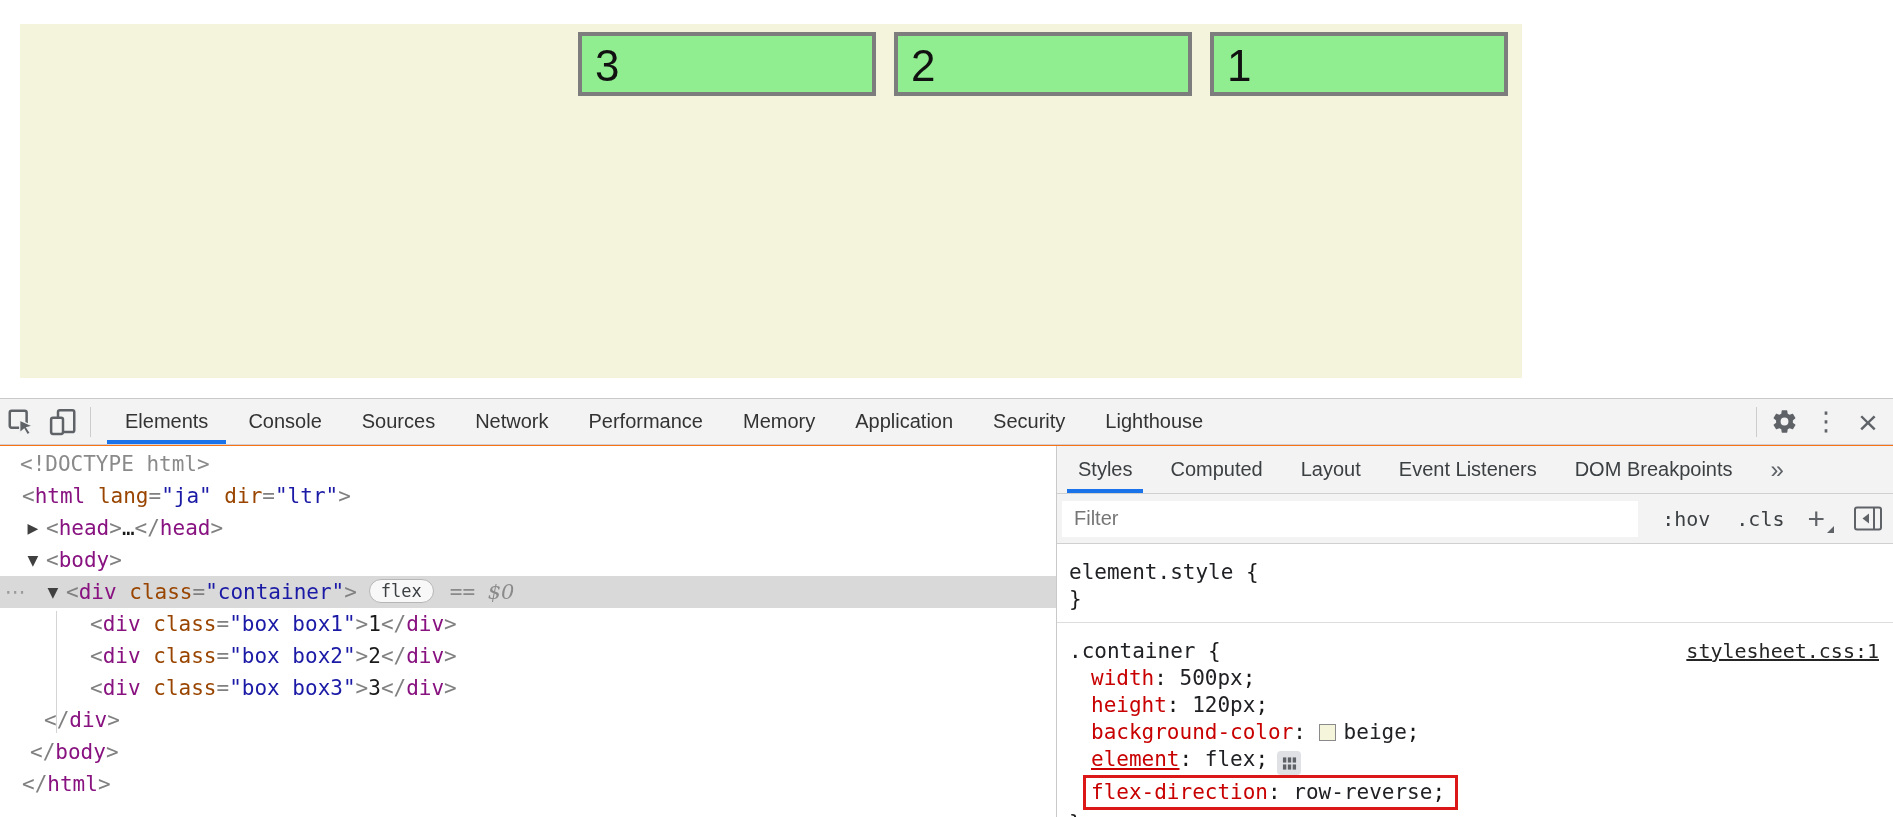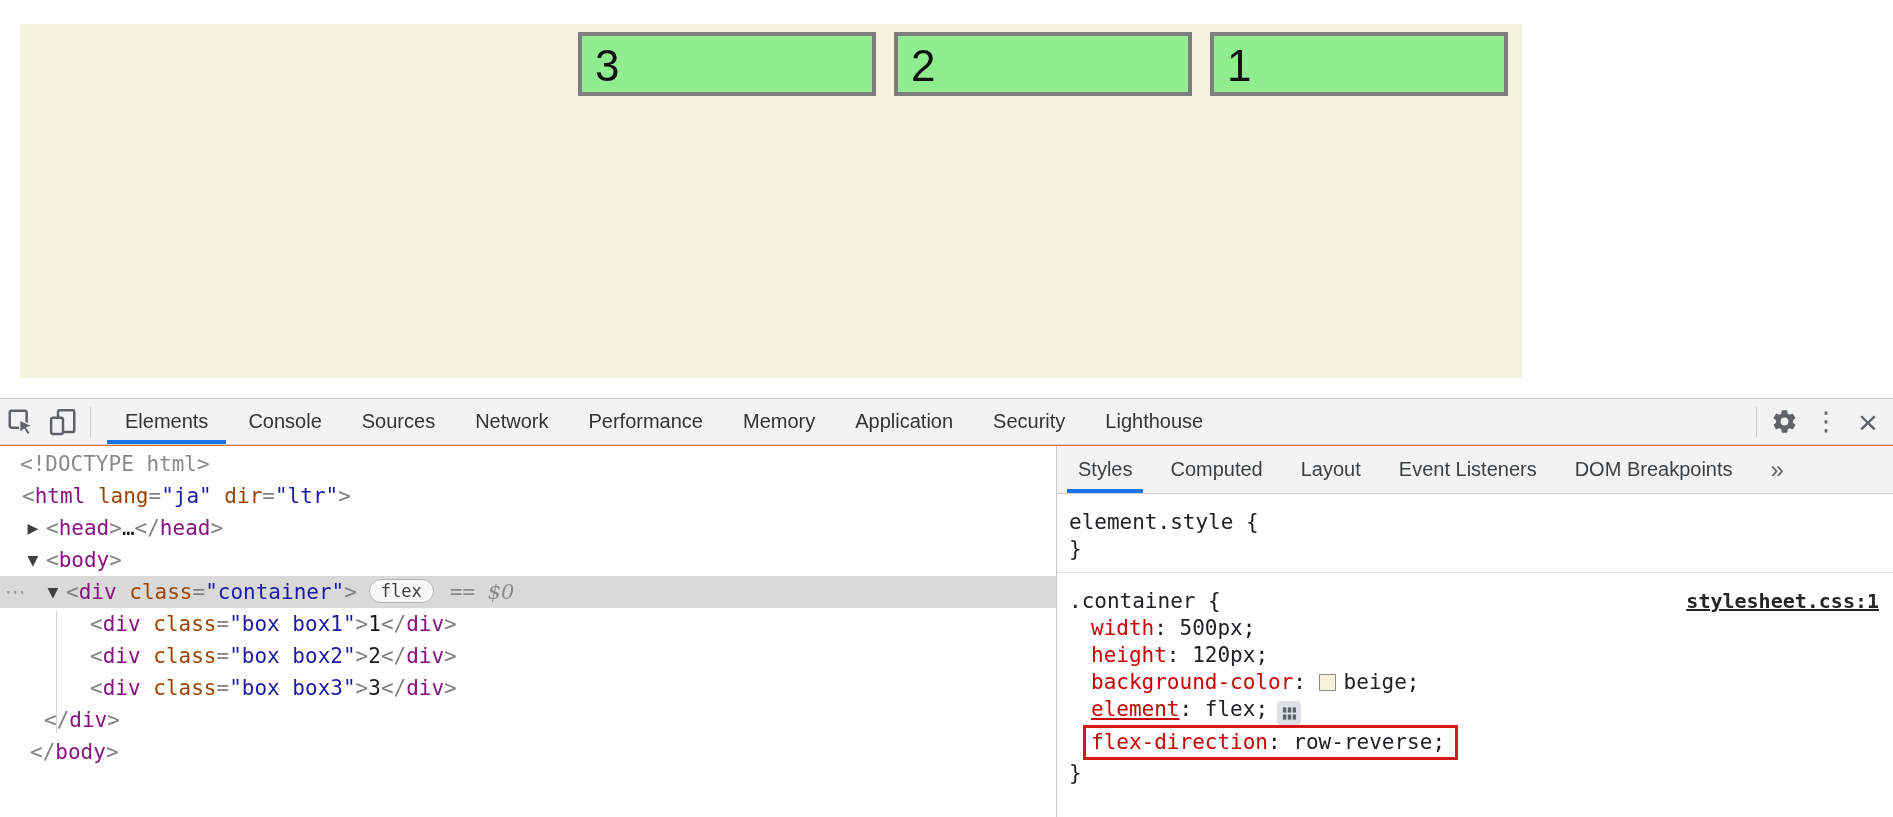--- a/index.html
+++ b/index.html
@@ -80,21 +80,21 @@
   .style-section { padding:7px 0 9px 0;margin-top:8px; }
   .style-section.with-sep { border-bottom:1px solid #ddd; }
   .style-line { font-family:"DejaVu Sans Mono","Liberation Mono",monospace; font-size:21px;
       line-height:27px; padding-left:12px; color:#202124; white-space:pre; position:relative; }
   .style-line.prop { padding-left:34px; }
   .sel { color:#202124; }
   .pname { color:#c80000; }
   .pname.u { text-decoration:underline; }
   .pval { color:#202124; }
   .css-link { position:absolute; right:14px; top:0; color:#252525; text-decoration:underline;
-      font-size:20px; cursor:pointer;font-weight:bold; }
+      font-size:20px; cursor:pointer; }
   .swatch { display:inline-block; width:17px; height:17px; border:1px solid #8a8a8a;
       margin-right:8px; vertical-align:-2px; }
   .flex-editor-icon { display:inline-block; width:24px; height:24px; border-radius:4px;
       background:#dfe1e5; margin-left:9px; vertical-align:-5px; text-align:center; line-height:26px;
       cursor:pointer; }
   .red-box { display:inline-block; border:3px solid #dc1717; padding:1px 10px 1px 5px;
       margin-left:-8px; }
 </style>
 </head>
 <body>
@@ -154,32 +154,47 @@
             <div class="tree-row" style="padding-left: 20px;"><span class="tk-c">&lt;!DOCTYPE html&gt;</span></div>
             <div class="tree-row" style="padding-left: 22px;"><span class="tk-g">&lt;</span><span class="tk-t">html</span><span class="tk-d"> </span><span class="tk-a">lang</span><span class="tk-g">=</span><span class="tk-v">"ja"</span><span class="tk-d"> </span><span class="tk-a">dir</span><span class="tk-g">=</span><span class="tk-v">"ltr"</span><span class="tk-g">&gt;</span></div>
             <div class="tree-row" style="padding-left: 46px;"><span class="exp" style="left:22px">▶</span><span class="tk-g">&lt;</span><span class="tk-t">head</span><span class="tk-g">&gt;</span><span class="tk-d">…</span><span class="tk-g">&lt;/</span><span class="tk-t">head</span><span class="tk-g">&gt;</span></div>
             <div class="tree-row" style="padding-left: 46px;"><span class="exp" style="left:22px">▼</span><span class="tk-g">&lt;</span><span class="tk-t">body</span><span class="tk-g">&gt;</span></div>
             <div class="tree-row selected" style="padding-left: 66px;"><span class="dots">⋯</span><span class="exp" style="left:42px">▼</span><span class="tk-g">&lt;</span><span class="tk-t">div</span><span class="tk-d"> </span><span class="tk-a">class</span><span class="tk-g">=</span><span class="tk-v">"container"</span><span class="tk-g">&gt;</span><span class="flex-badge">flex</span><span class="eq-ref">== <i>$0</i></span></div>
             <div class="tree-row" style="padding-left: 90px;"><span class="tk-g">&lt;</span><span class="tk-t">div</span><span class="tk-d"> </span><span class="tk-a">class</span><span class="tk-g">=</span><span class="tk-v">"box box1"</span><span class="tk-g">&gt;</span><span class="tk-d">1</span><span class="tk-g">&lt;/</span><span class="tk-t">div</span><span class="tk-g">&gt;</span></div>
             <div class="tree-row" style="padding-left: 90px;"><span class="tk-g">&lt;</span><span class="tk-t">div</span><span class="tk-d"> </span><span class="tk-a">class</span><span class="tk-g">=</span><span class="tk-v">"box box2"</span><span class="tk-g">&gt;</span><span class="tk-d">2</span><span class="tk-g">&lt;/</span><span class="tk-t">div</span><span class="tk-g">&gt;</span></div>
             <div class="tree-row" style="padding-left: 90px;"><span class="tk-g">&lt;</span><span class="tk-t">div</span><span class="tk-d"> </span><span class="tk-a">class</span><span class="tk-g">=</span><span class="tk-v">"box box3"</span><span class="tk-g">&gt;</span><span class="tk-d">3</span><span class="tk-g">&lt;/</span><span class="tk-t">div</span><span class="tk-g">&gt;</span></div>
             <div class="tree-row" style=" margin-left: 44px;"><span class="tk-g">&lt;/</span><span class="tk-t">div</span><span class="tk-g">&gt;</span></div>
             <div class="tree-row" style="padding-left: 30px;"><span class="tk-g">&lt;/</span><span class="tk-t">body</span><span class="tk-g">&gt;</span></div>
+            <div class="tree-row" style="padding-left: 22px;"><span class="tk-g">&lt;/</span><span class="tk-t">html</span><span class="tk-g">&gt;</span></div>
           </div>
         <div class="indent-guide"></div>
       </div>
 
       <div class="right-panel">
         <div class="subtabs">
           <div class="subtab active">Styles</div>
           <div class="subtab">Computed</div>
           <div class="subtab">Layout</div>
           <div class="subtab">Event Listeners</div>
           <div class="subtab">DOM Breakpoints</div>
           <div class="subtab chev">»</div>
+        </div>
+        <div class="filter-bar">
+          <input class="filter-input" placeholder="Filter" style="">
+          <div class="fb-spacer"></div>
+          <div class="fb-txt">:hov</div>
+          <div class="fb-txt">.cls</div>
+          <div class="fb-plus">+</div>
+          <div class="fb-toggle">
+            <svg width="30" height="27" viewBox="0 0 30 27">
+              <rect x="2" y="2.5" width="26" height="22" rx="2" fill="none" stroke="#5f6368" stroke-width="2"></rect>
+              <line x1="21" y1="2.5" x2="21" y2="24.5" stroke="#5f6368" stroke-width="2"></line>
+              <path d="M16 8.5 L9.5 13.5 L16 18.5 Z" fill="#5f6368"></path>
+            </svg>
+          </div>
         </div>
         <div class="style-sections" id="style-sections">
             <div class="style-section with-sep">
               <div class="style-line header"><span class="sel">element.style</span><span class="tk-d"> {</span></div>
               <div class="style-line"><span class="tk-d">}</span></div>
             </div>
             <div class="style-section">
               <div class="style-line header"><span class="sel">.container</span><span class="tk-d"> {</span><span class="css-link">stylesheet.css:1</span></div>
               <div class="style-line prop"><span class="pname">width</span><span class="tk-d">: </span><span class="pval">500px</span><span class="tk-d">;</span></div>
               <div class="style-line prop"><span class="pname">height</span><span class="tk-d">: </span><span class="pval">120px</span><span class="tk-d">;</span></div>

